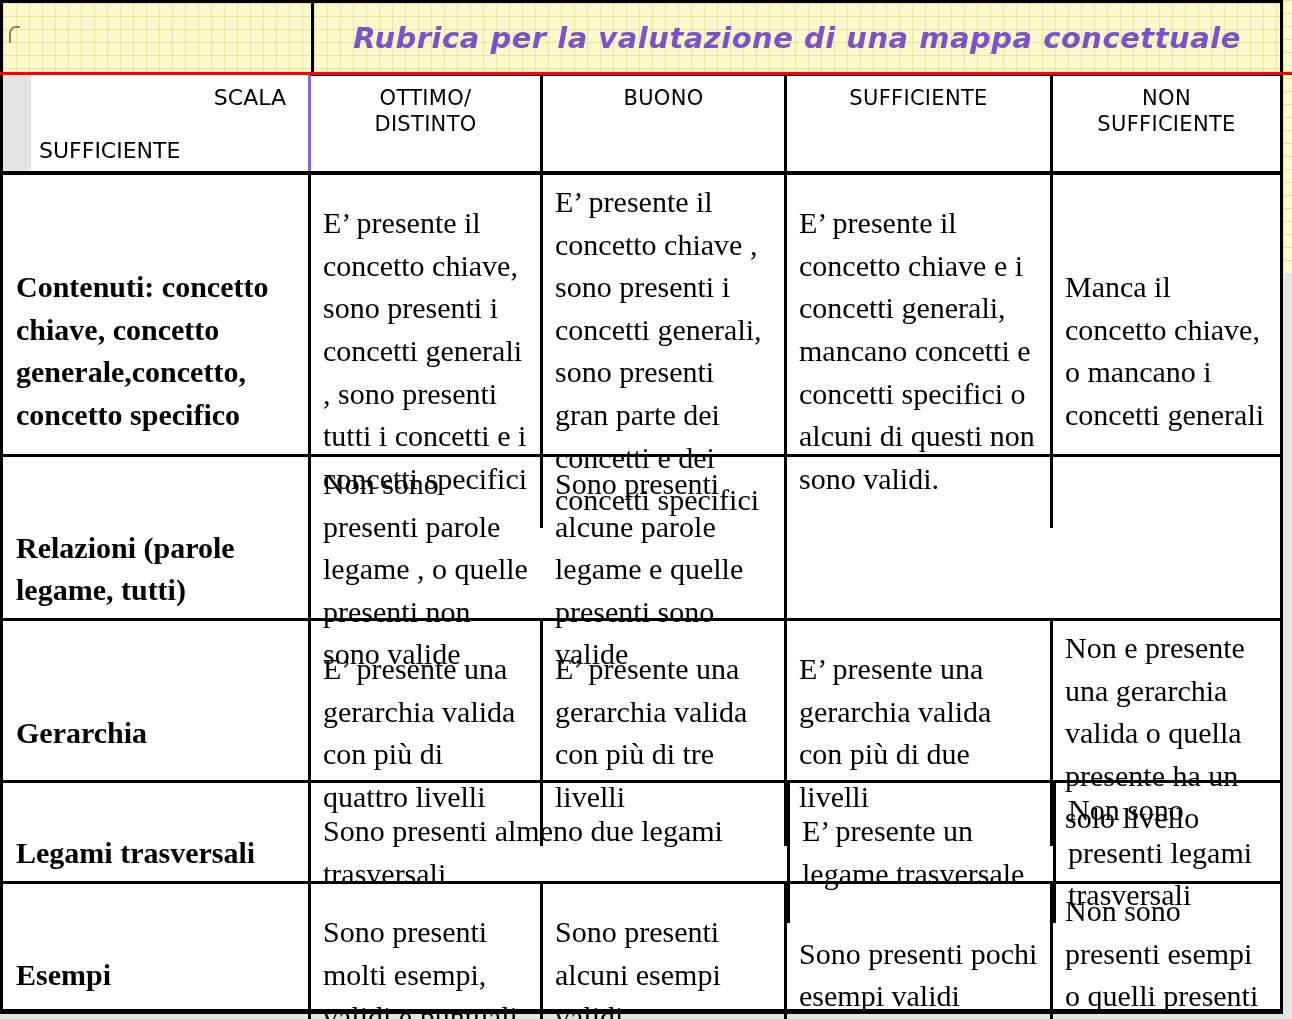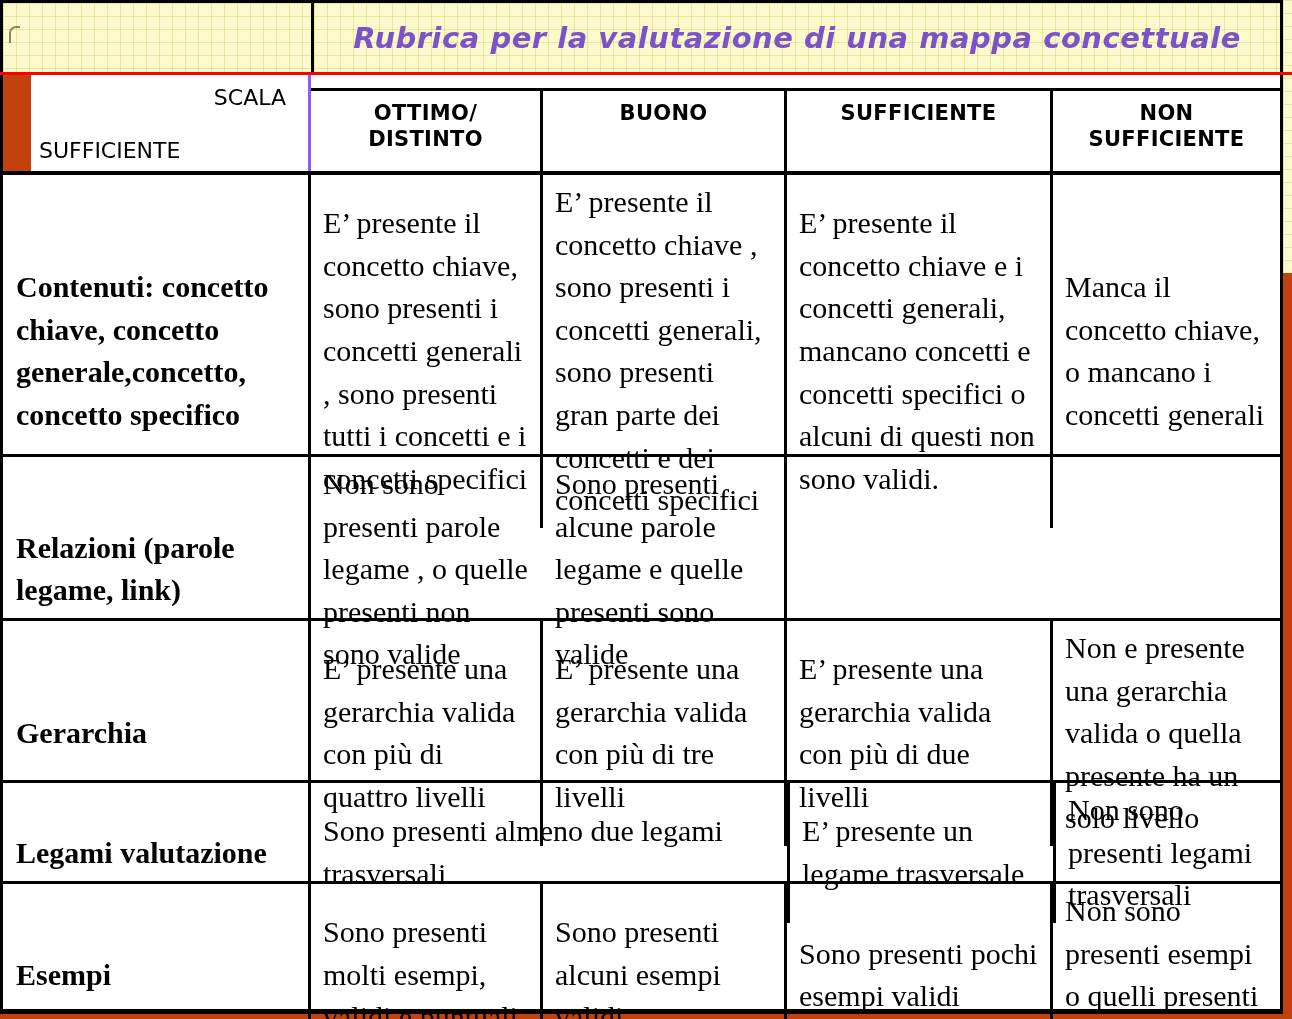--- a/index.html
+++ b/index.html
@@ -1,17 +1,17 @@
 <!DOCTYPE html>
 <html><head>
 <meta charset="utf-8">
 <style>
   html,body{margin:0;padding:0;background:#ffffff;}
   .stage{
-    position:relative;width:1292px;height:1019px;background:#c2410c;overflow:hidden;
+    position:relative;width:1292px;height:1019px;background:#e5e5e5;overflow:hidden;
     font-family:"Liberation Serif","DejaVu Serif",serif;color:#000;
   }
   
   .paper{
     background-color:#FCFACD;
     background-image:
       linear-gradient(to right, rgba(215,200,110,.45) 1px, transparent 1px),
       linear-gradient(to bottom, rgba(215,200,110,.45) 1px, transparent 1px);
     background-size:13px 13px;
   }
@@ -39,21 +39,21 @@
   .row-head{height:103px;border-bottom:4px solid #000;}
   .axis-cell{position:relative;border-right:3px solid #8b5cf6;box-sizing:border-box;background:#fff;margin-left:28px;}
   .axis-scala{
     position:absolute;top:13px;right:22px;
     font-family:"DejaVu Sans","Liberation Sans",sans-serif;font-size:22px;
   }
   .axis-prest{
     position:absolute;bottom:8px;left:8px;
     font-family:"DejaVu Sans","Liberation Sans",sans-serif;font-size:22px;
   }
-  .hwrap{padding-top:16px;box-sizing:border-box;background:#fff;font-weight:bold;}
+  .hwrap{padding-top:1px;box-sizing:border-box;background:#fff;}
   .hbox{
     height:100%;box-sizing:border-box;border:3px solid #000;border-bottom:none;
     display:flex;align-items:flex-start;justify-content:center;padding-top:9px;
     text-align:center;white-space:pre-line;
     font-family:"DejaVu Sans","Liberation Sans",sans-serif;font-size:21px;line-height:1.25;letter-spacing:.3px;
     background:#fff;
   }
   .hbox.no-l{border-left:none;}
   .hbox.lap{margin-left:-3px;}
   .hbox.no-r{border-right:none;}
@@ -112,35 +112,35 @@
 
     <div class="grid-row brow r1">
       <div class="cell vline crit">Contenuti: concetto chiave, concetto generale,concetto, concetto specifico</div>
       <div class="cell vline">E’ presente il concetto chiave, sono presenti i concetti generali , sono presenti tutti i concetti e i concetti specifici</div>
       <div class="cell vline">E’ presente il concetto chiave , sono presenti i concetti generali, sono presenti gran parte dei concetti e dei concetti specifici</div>
       <div class="cell vline">E’ presente il concetto chiave e i concetti generali, mancano concetti e concetti specifici o alcuni di questi non sono validi.</div>
       <div class="cell">Manca il concetto chiave, o mancano i concetti generali</div>
     </div>
 
     <div class="grid-row brow r2">
-      <div class="cell vline crit">Relazioni (parole legame, link)</div>
+      <div class="cell vline crit">Relazioni (parole legame, tutti)</div>
       <div class="cell">Non sono presenti parole legame , o quelle presenti non sono valide</div>
       <div class="cell vline">Sono presenti alcune parole legame e quelle presenti sono valide</div>
     </div>
 
     <div class="grid-row brow r3">
       <div class="cell vline crit">Gerarchia</div>
       <div class="cell vline">E’ presente una gerarchia valida con più di quattro livelli</div>
       <div class="cell vline">E’ presente una gerarchia valida con più di tre livelli</div>
       <div class="cell vline">E’ presente una gerarchia valida con più di due livelli</div>
       <div class="cell">Non e presente una gerarchia valida o quella presente ha un solo livello</div>
     </div>
 
     <div class="grid-row brow r4">
-      <div class="cell vline crit">Legami valutazione</div>
+      <div class="cell vline crit">Legami trasversali</div>
       <div class="cell vline">Sono presenti almeno  due legami trasversali</div>
       <div class="cell vline">E’ presente un legame trasversale</div>
       <div class="cell">Non sono presenti legami trasversali</div>
     </div>
 
     <div class="grid-row brow r5">
       <div class="cell vline crit">Esempi</div>
       <div class="cell vline">Sono presenti molti esempi, validi e puntuali</div>
       <div class="cell vline">Sono presenti alcuni esempi validi</div>
       <div class="cell vline">Sono presenti pochi esempi validi</div>

